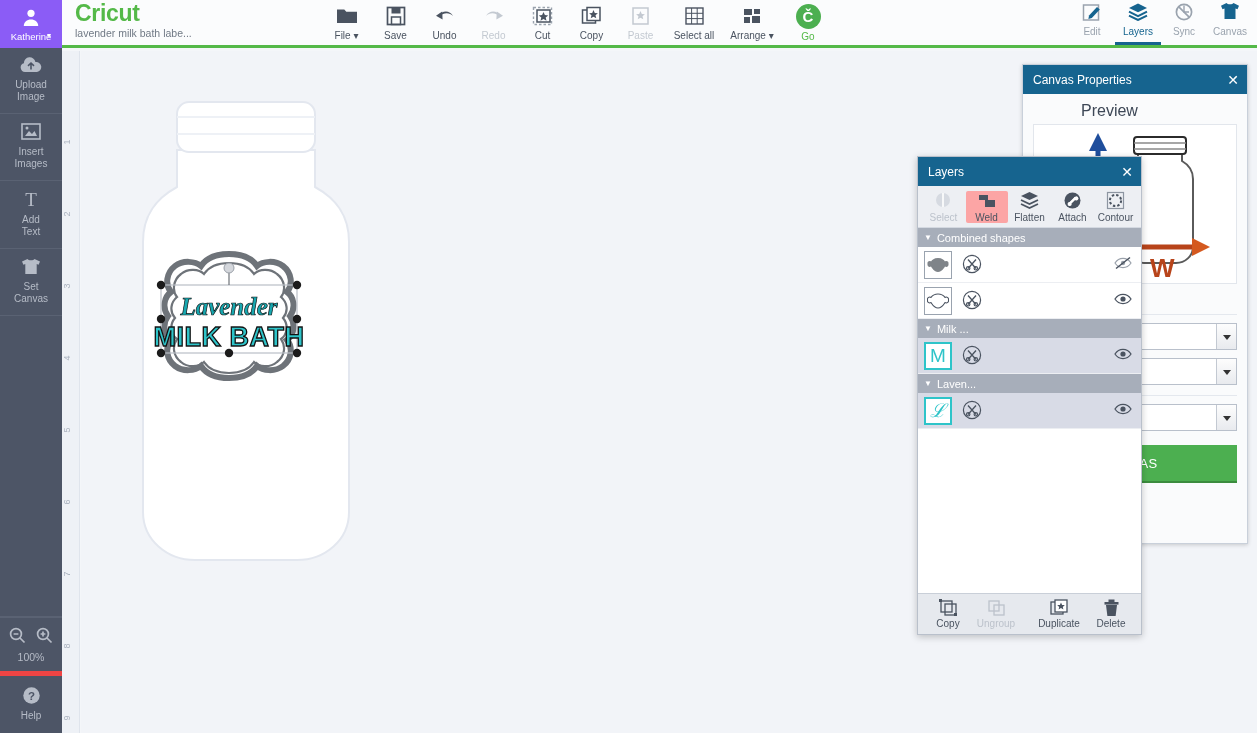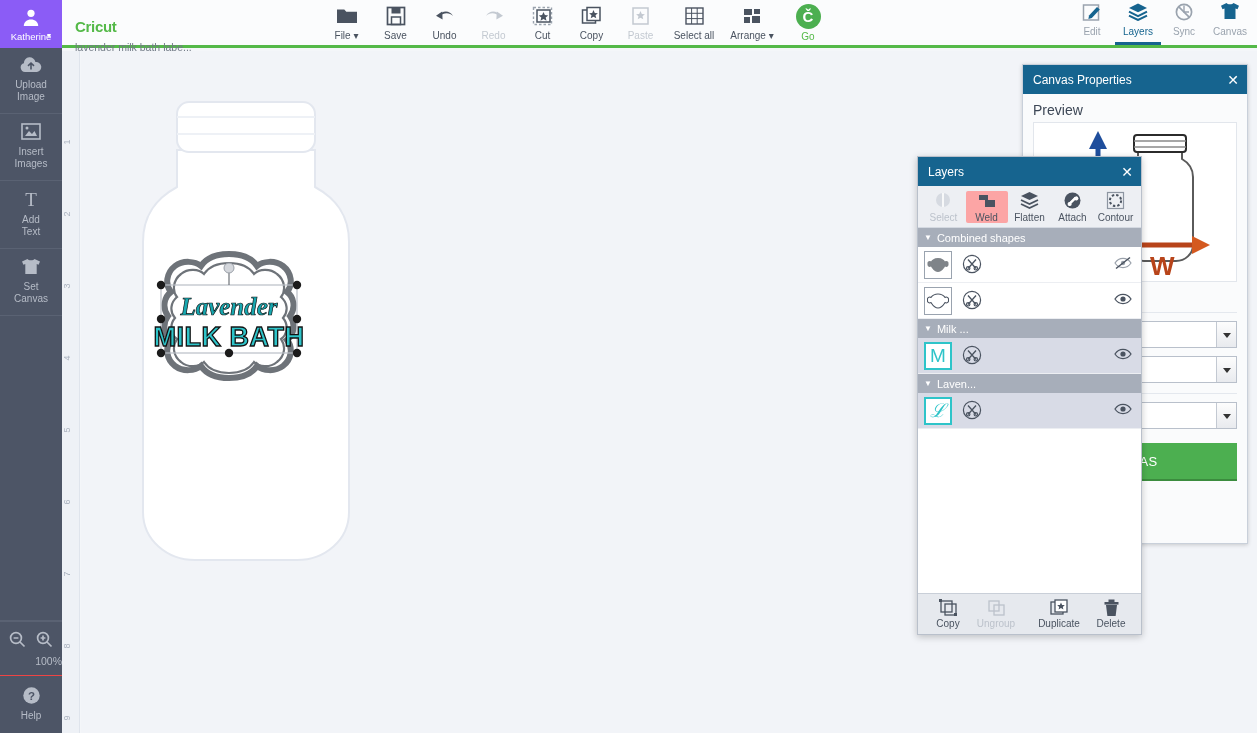--- a/index.html
+++ b/index.html
@@ -26,35 +26,35 @@
   .sb-account .av-icon { line-height: 1; margin-bottom: 1px; }
   .sb-account .av-name { font-size: 9.5px; white-space: nowrap; }
   .sb-item {
     width: 62px; padding: 9px 0 10px; text-align: center;
     color: #b6bcc7; font-size: 10px; line-height: 12px;
     border-bottom: 1px solid #5a6273; cursor: pointer;
   }
   .sb-item .ic { display: block; margin: 0 auto 3px; }
   .sb-spacer { flex: 1 1 auto; width: 62px; border-bottom: 1px solid #5a6273; }
   .sb-zoom {
-    width: 62px; padding: 9px 0 8px; text-align: right; color: #b6bcc7;
-    border-bottom: 1px solid #ef4444; border-top: 1px solid #5a6273;
+    width: 62px; padding: 9px 0 8px; text-align: center; color: #b6bcc7;
+    border-bottom: 5px solid #ef4444; border-top: 1px solid #5a6273;
   }
   .sb-zoom .zrow { display: flex; justify-content: center; gap: 10px; margin-bottom: 3px; }
   .sb-zoom .zlevel { font-size: 10.5px; }
   .sb-help { width: 62px; padding: 10px 0 12px; text-align: center; color: #b6bcc7; font-size: 10px; cursor: pointer; }
   .sb-help .ic { display: block; margin: 0 auto 3px; }
 
   
   .header {
     position: absolute; left: 62px; top: 0; width: 1195px; height: 48px;
     background: #fbfcfd; border-bottom: 3px solid #54b948;
   }
   .brand { position: absolute; left: 13px; top: 3px; }
-  .brand .logo { font-size: 15px; font-weight: bold; color: #54b948; letter-spacing: -.3px; line-height: 20px; margin-top: 14px; }
+  .brand .logo { font-size: 23px; font-weight: bold; color: #54b948; letter-spacing: -.3px; line-height: 20px; }
   .brand .doc { font-size: 10.5px; color: #707985; margin-top: 4px; }
 
   .tools { position: absolute; left: 260px; top: 0; height: 45px; display: flex; align-items: center; gap: 0; }
   .tool {
     width: 49px; text-align: center; color: #4a5360; font-size: 10px;
     cursor: pointer; line-height: 12px; padding-top: 2px;
   }
   .tool .ic { display: block; margin: 0 auto 2px; height: 22px; }
   .tool.wide { width: 58px; }
   .tool.disabled { color: #c3c9d1; cursor: default; }
@@ -97,21 +97,21 @@
     position: absolute; left: 1022px; top: 64px; width: 226px; height: 480px;
     background: #fafbfc; border: 1px solid #c9d0da; box-shadow: 0 1px 4px rgba(0,0,0,.18);
   }
   .panel-title {
     height: 29px; background: #16648f; color: #fff; font-size: 12px;
     display: flex; align-items: center; padding: 0 8px 0 10px;
   }
   .panel-title .t { flex: 1; }
   .panel-title .x { font-size: 14px; cursor: pointer; line-height: 1; }
   .cp-body { padding: 8px 10px 0; }
-  .cp-preview-label { font-size: 14px; color: #3d4756; margin-bottom: 4px; }
+  .cp-preview-label { font-size: 16px; color: #3d4756; margin-bottom: 4px; margin-left: 48px; }
   .cp-preview-box {
     height: 160px; background: #fff; border: 1px solid #e2e6ec;
     position: relative; overflow: hidden;
   }
   .cp-hint { font-size: 10.5px; color: #6c7583; padding: 9px 2px 7px; border-bottom: 1px solid #e4e8ee; line-height: 14px; }
   .cp-field { padding: 8px 0 0; }
   .cp-select {
     width: 100%; height: 27px; background: #fff; border: 1px solid #b9c0cb;
     position: relative; cursor: pointer;
   }

